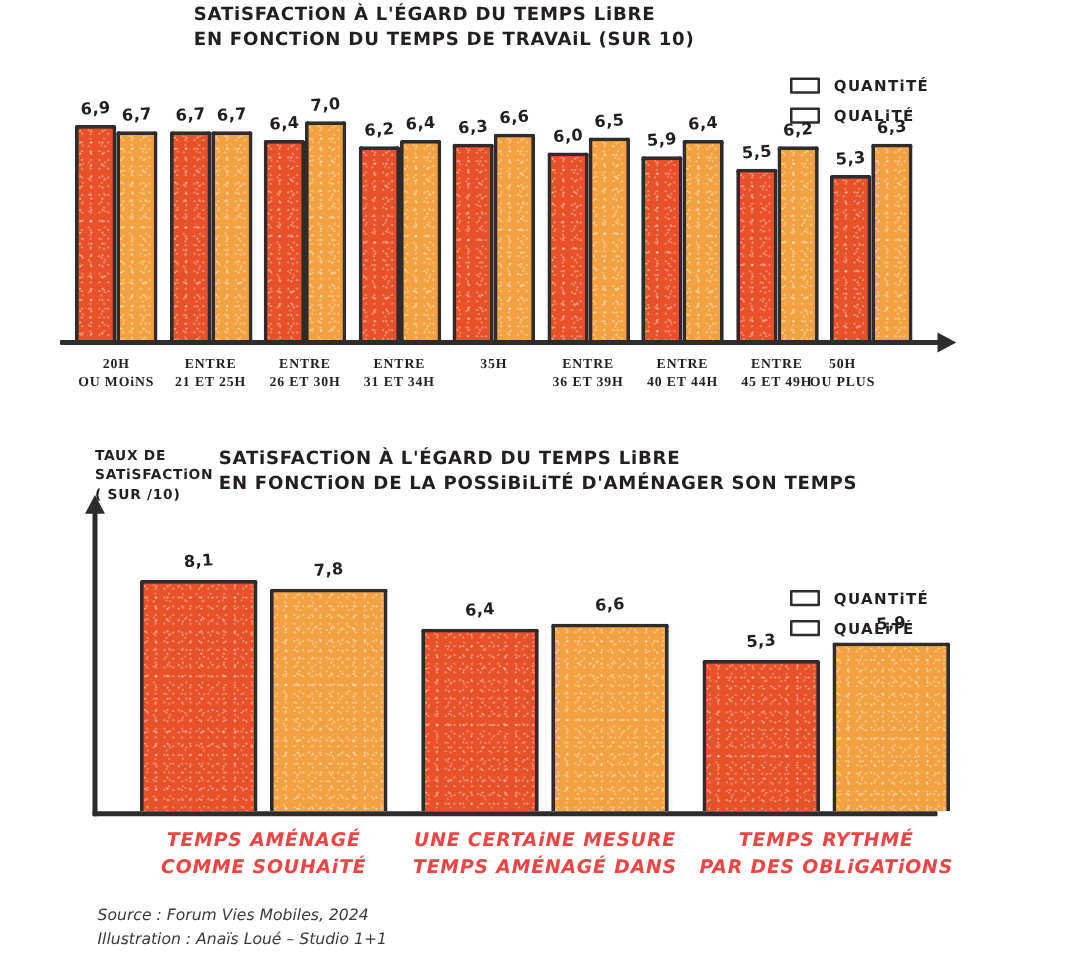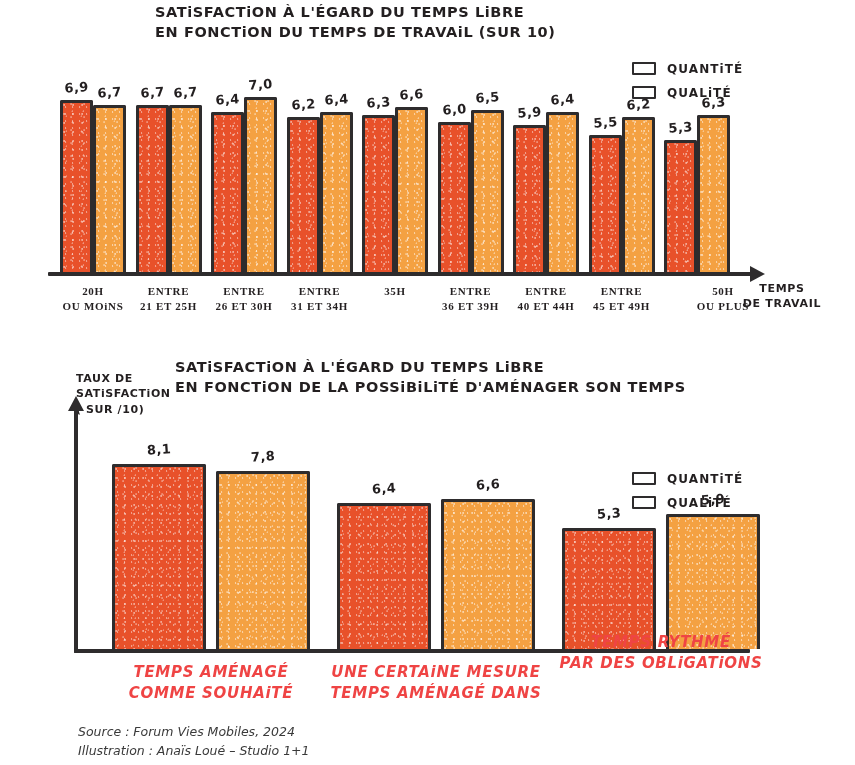--- a/index.html
+++ b/index.html
@@ -286,37 +286,33 @@
         <span>36 ET 39H</span>
       </div>
       <div class="cat-label" style="left: 496px; top: 284px; width: 100px;">
         <span>ENTRE</span>
         <span>40 ET 44H</span>
       </div>
       <div class="cat-label" style="left: 571.5px; top: 284px; width: 100px;">
         <span>ENTRE</span>
         <span>45 ET 49H</span>
       </div>
-      <div class="cat-label" style="left: 673px; top: 284px; width: 100px;">
+      <div class="cat-label" style="left: 624px; top: 284px; width: 100px;">
         <span>50H</span>
         <span>OU PLUS</span>
       </div>
     </div>
 
-  <div class="axis-title" id="xaxis1" style="left:722px; top:282px; width:120px;">
-    <span>TEMPS</span>
-    <span>DE TRAVAIL</span>
-  </div>
 
   <div class="chart-title" id="title2">
     <span class="tline">SATiSFACTiON À L'ÉGARD DU TEMPS LiBRE</span>
     <span class="tline">EN FONCTiON DE LA POSSiBiLiTÉ D'AMÉNAGER SON TEMPS</span>
   </div>
 
-  <div class="axis-title-y" style="left:76px; top:371px; width:140px;">
+  <div class="axis-title-y" style="left:76px; top:357px; width:140px;">
     <span>TAUX DE</span>
     <span>SATiSFACTiON</span>
     <span>( SUR /10)</span>
   </div>
 
   <div class="legend" id="legend2">
     <div class="legend-row">
       <span class="legend-swatch quantite"></span>
       <span class="legend-label">QUANTiTÉ</span>
     </div>
@@ -348,21 +344,21 @@
 
   <div id="cats2">
       <div class="cat-label-2" style="left: 101px; top: 662px; width: 220px;">
         <span>TEMPS AMÉNAGÉ</span>
         <span>COMME SOUHAiTÉ</span>
       </div>
       <div class="cat-label-2" style="left: 326px; top: 662px; width: 220px;">
         <span>UNE CERTAiNE MESURE</span>
         <span>TEMPS AMÉNAGÉ DANS</span>
       </div>
-      <div class="cat-label-2" style="left: 551px; top: 632px; width: 220px;">
+      <div class="cat-label-2" style="left: 551px; top: 662px; width: 220px;">
         <span>TEMPS RYTHMÉ</span>
         <span>PAR DES OBLiGATiONS</span>
       </div>
     </div>
 
   <div class="footer">
     <span>Source : Forum Vies Mobiles, 2024</span>
     <span>Illustration : Anaïs Loué – Studio 1+1</span>
   </div>
 

